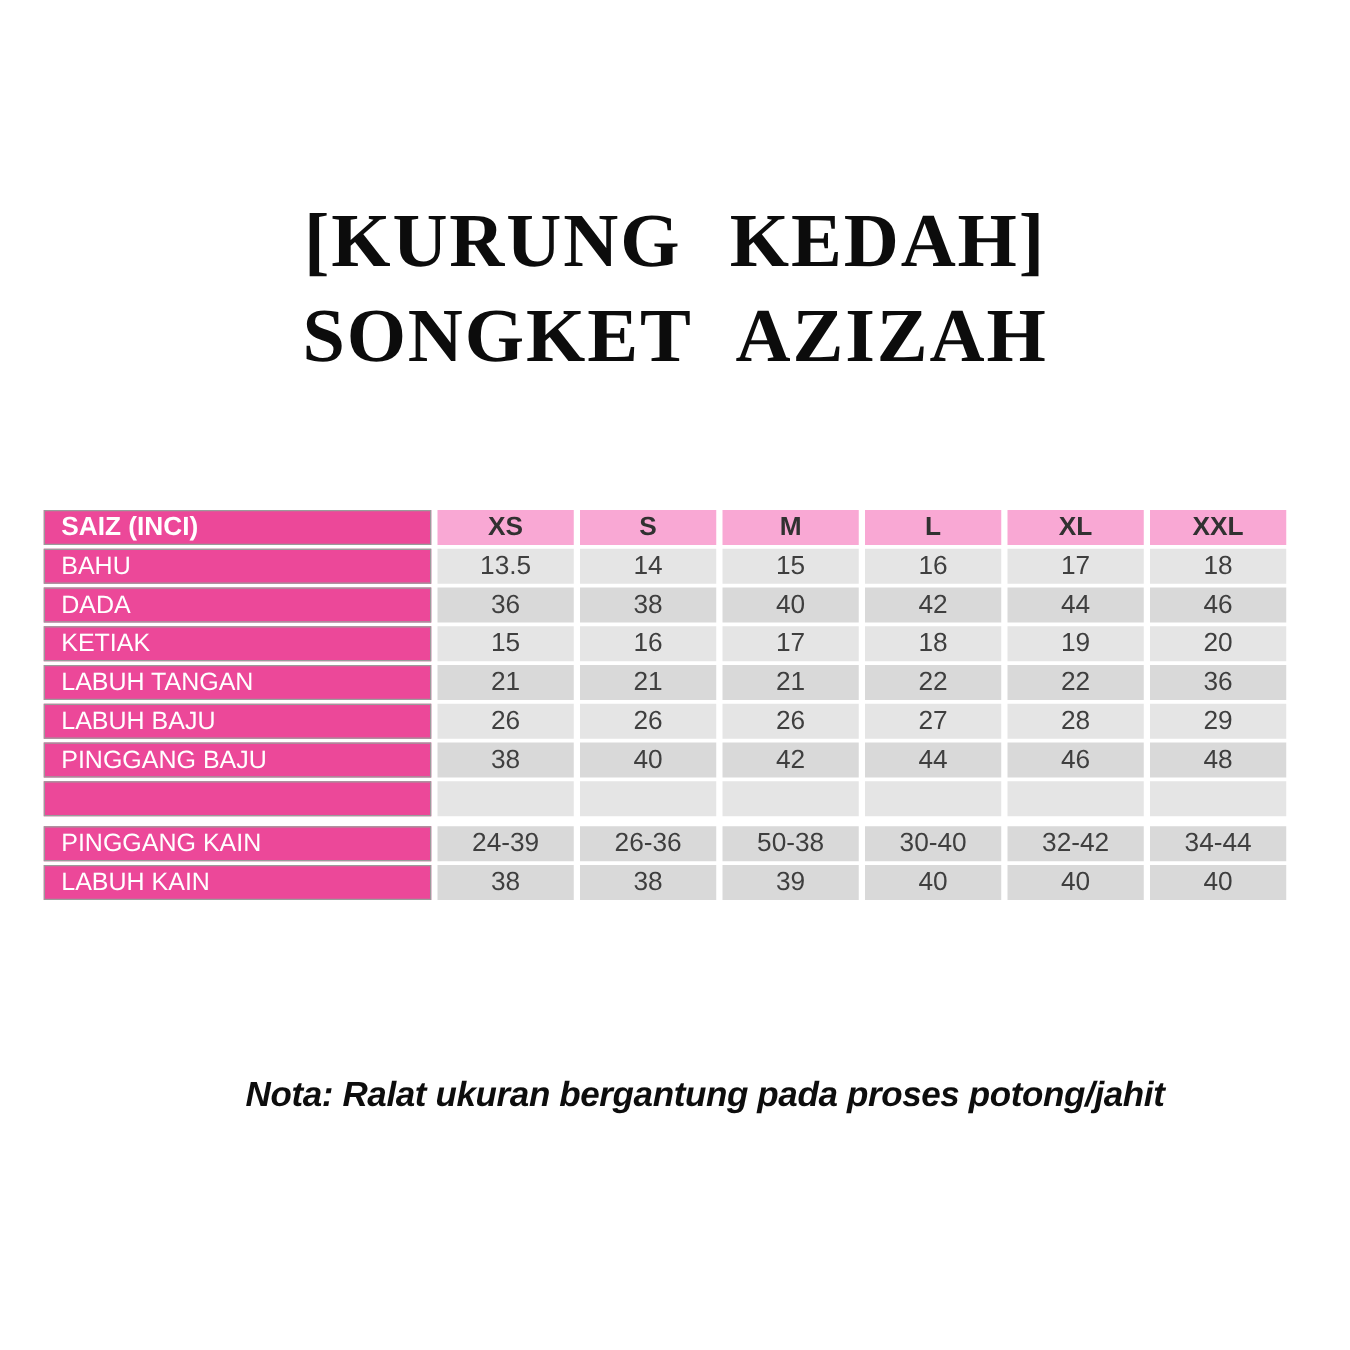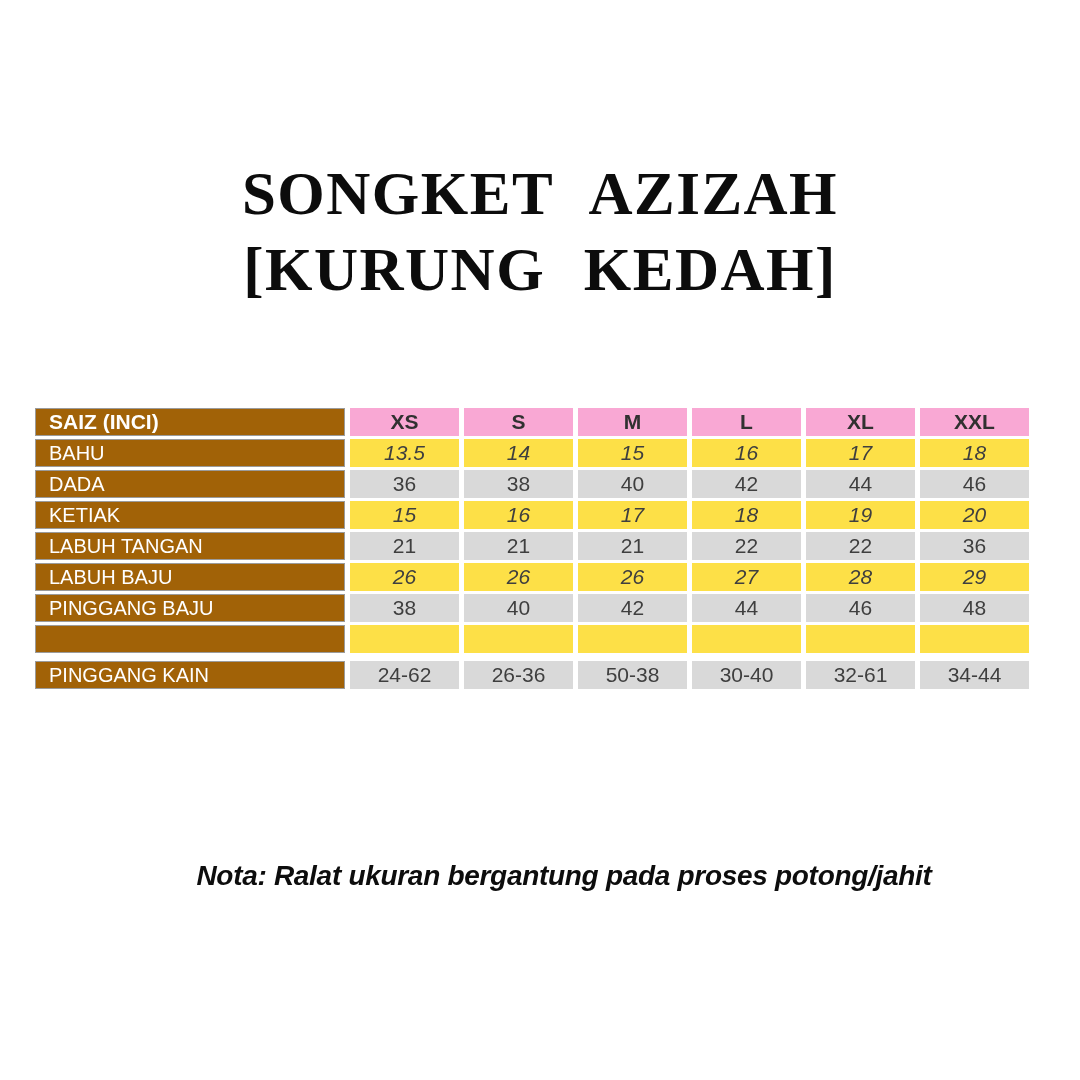--- a/index.html
+++ b/index.html
@@ -15,45 +15,45 @@
   }
   table.size-chart{
     position:absolute;left:30px;top:405px;
     border-collapse:separate;border-spacing:5px 3px;table-layout:fixed;
   }
   .size-chart th,.size-chart td{
     height:28px;box-sizing:border-box;vertical-align:middle;
     overflow:hidden;white-space:nowrap;
   }
   .lbl-cell{
-    background:#a16207;color:#ffffff;font-weight:normal;
+    background:#ec4899;color:#ffffff;font-weight:normal;
     font-size:20px;text-align:left;padding:0 4px 0 13px;
     border:1px solid #9b9b9b;
   }
   .hdr-lbl{font-weight:bold;font-size:21px;}
   .size-hdr{
     background:#f9a8d4;color:#313131;font-weight:bold;
     font-size:21px;text-align:center;
   }
   td.val{font-size:21px;color:#3f3f3f;text-align:center;}
-  tr.light td.val{background:#fde047;font-style:italic;}
+  tr.light td.val{background:#e5e5e5;}
   tr.band td.val{background:#d9d9d9;}
   tr.spacer-row td{height:2px;background:transparent;border:none;padding:0;}
   .note{
     position:absolute;top:860px;left:0;right:0;text-align:center;
     font-weight:bold;font-style:italic;font-size:28px;
     letter-spacing:-0.3px;color:#0d0d0d;padding-left:48px;
   }
 </style>
 </head>
 <body>
 
 <div class="title-block">
+  <div>[KURUNG KEDAH]</div>
   <div>SONGKET AZIZAH</div>
-  <div>[KURUNG KEDAH]</div>
 </div>
 
 <table class="size-chart">
   <colgroup>
     <col style="width:310px">
     <col style="width:109px">
       <col style="width:109px">
       <col style="width:109px">
     <col style="width:109px">
       <col style="width:109px">
@@ -139,25 +139,34 @@
       <td class="val"></td>
       <td class="val"></td>
     </tr>
 
     <tr class="spacer-row">
       <td colspan="7"></td>
     </tr>
 
     <tr class="band">
       <td class="lbl-cell">PINGGANG KAIN</td>
-      <td class="val">24-62</td>
+      <td class="val">24-39</td>
       <td class="val">26-36</td>
       <td class="val">50-38</td>
       <td class="val">30-40</td>
-      <td class="val">32-61</td>
+      <td class="val">32-42</td>
       <td class="val">34-44</td>
     </tr>
 
 
+    <tr class="band">
+      <td class="lbl-cell">LABUH KAIN</td>
+      <td class="val">38</td>
+      <td class="val">38</td>
+      <td class="val">39</td>
+      <td class="val">40</td>
+      <td class="val">40</td>
+      <td class="val">40</td>
+    </tr>
   </tbody>
 </table>
 
 <div class="note">Nota: Ralat ukuran bergantung pada proses potong/jahit</div>
 
 </body></html>

